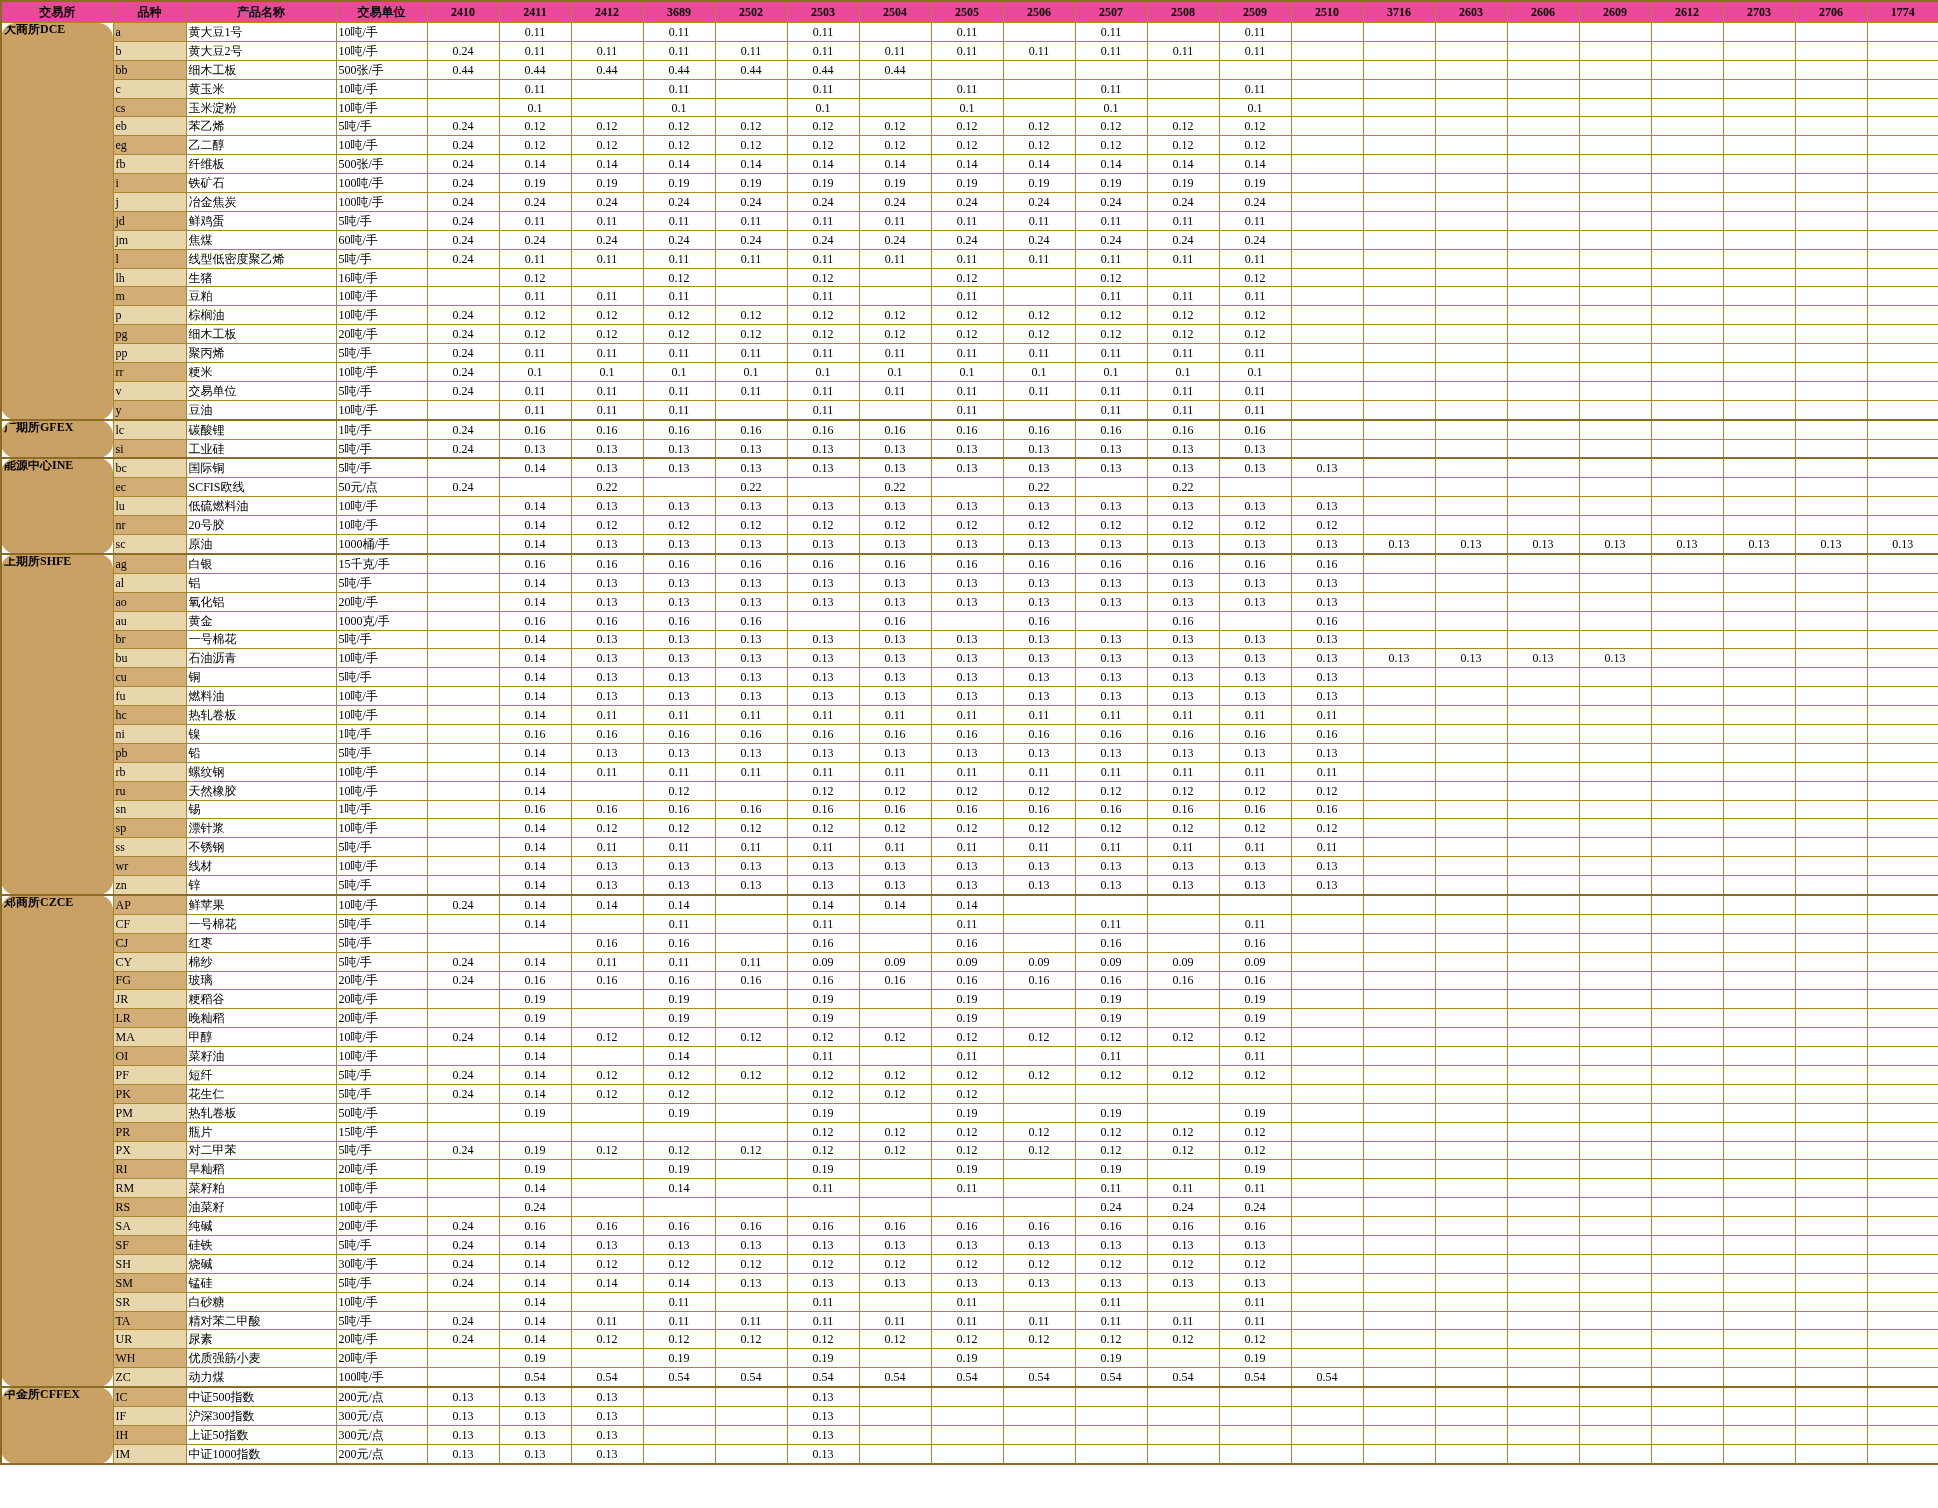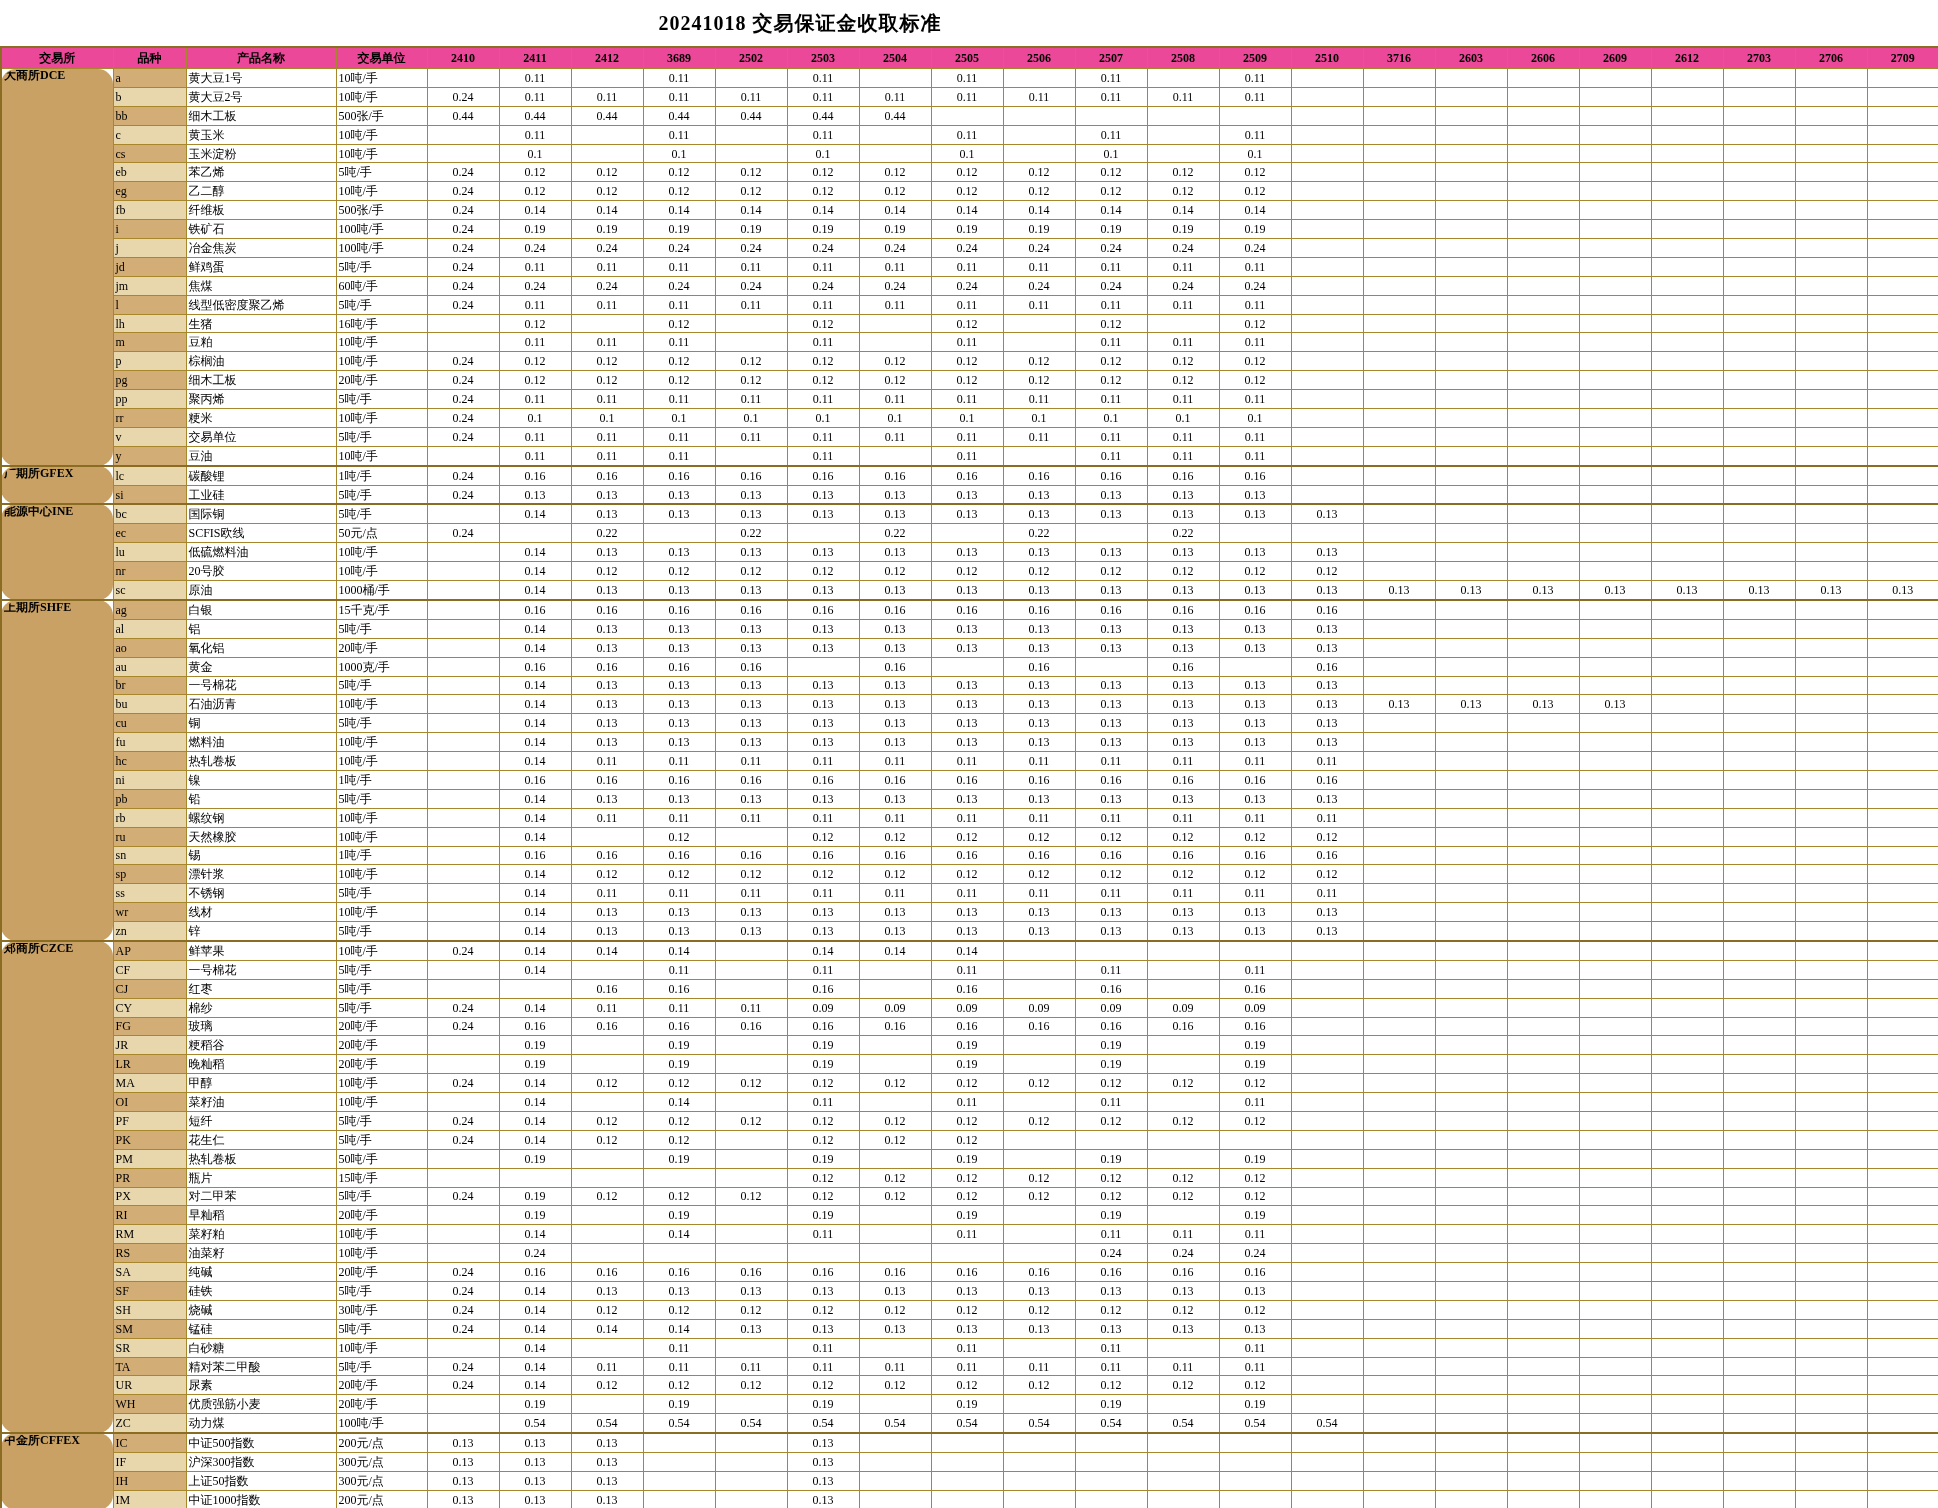--- a/index.html
+++ b/index.html
@@ -19,23 +19,20 @@
   td.code.dark{background:#d2ad76;}
   td.code.light{background:#e8d6ad;}
   td.name,td.unit{text-align:left;background:#fff;}
   td.val{text-align:center;background:#fff;}
   tr.group-start td{border-top:2px solid #8a6d22;}
 </style>
 </head>
 <body>
 
 <div class="page">
-  <div class="title-bar">
-    <span>20241018 交易保证金收取标准</span>
-  </div>
   <table class="grid">
     <colgroup>
       <col style="width:112px">
         <col style="width:73px">
         <col style="width:150px">
         <col style="width:91px">
       <col span="21" style="width:72px">
     </colgroup>
     <thead>
       <tr>
@@ -56,21 +53,21 @@
           <th>2508</th>
           <th>2509</th>
           <th>2510</th>
           <th>3716</th>
           <th>2603</th>
           <th>2606</th>
           <th>2609</th>
           <th>2612</th>
           <th>2703</th>
           <th>2706</th>
-          <th>2709</th>
+          <th>1774</th>
         </tr>
     </thead>
     <tbody>
         <tr>
           <td rowspan="21" class="exchange">大商所DCE</td>
           <td class="code dark">a</td>
           <td class="name">黄大豆1号</td>
           <td class="unit">10吨/手</td>
           <td class="val"></td>
           <td class="val">0.11</td>

